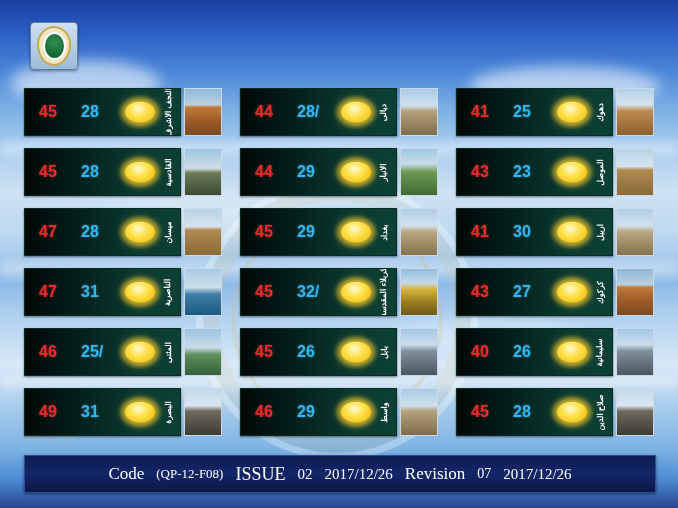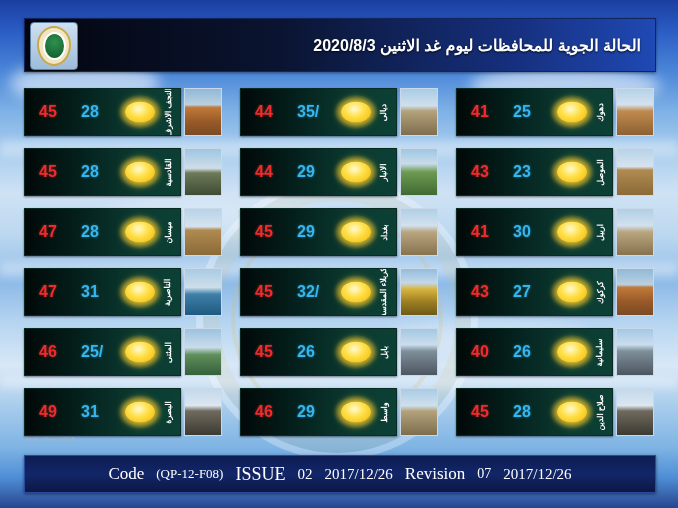--- a/index.html
+++ b/index.html
@@ -170,23 +170,20 @@
 
   <div class="cloud" style="left:10px;top:60px;width:150px;height:46px;"></div>
   <div class="cloud" style="left:470px;top:66px;width:190px;height:40px;"></div>
   <div class="cloud" style="left:100px;top:200px;width:220px;height:36px;opacity:.5;"></div>
   <div class="cloud" style="left:390px;top:320px;width:200px;height:34px;opacity:.45;"></div>
   <div class="bandlight" style="top:140px;height:16px;"></div>
   <div class="bandlight" style="top:262px;height:14px;"></div>
   <div class="bandlight" style="top:376px;height:12px;"></div>
   <div class="watermark"></div>
 
-  <div class="header">
-    <div class="header-title">الحالة الجوية للمحافظات ليوم غد الاثنين 2020/8/3</div>
-  </div>
   <div class="logo">
     <div class="logo-inner">
       <div class="logo-core"></div>
     </div>
   </div>
 
   <div class="grid">
 
     <div class="col">
       <div class="card">
@@ -272,21 +269,21 @@
             </div>
         </div>
         <div class="photo p-statue"></div>
       </div>
     </div>
 
     <div class="col">
       <div class="card">
         <div class="panel">
           <div class="tmax">44</div>
-          <div class="tmin">35/</div>
+          <div class="tmin">28/</div>
           <div class="sun">
               <div class="ray-wrap"></div>
               <div class="disc"></div>
             </div>
           <div class="city">
               <span>ديالى</span>
             </div>
         </div>
         <div class="photo p-arch"></div>
       </div>

